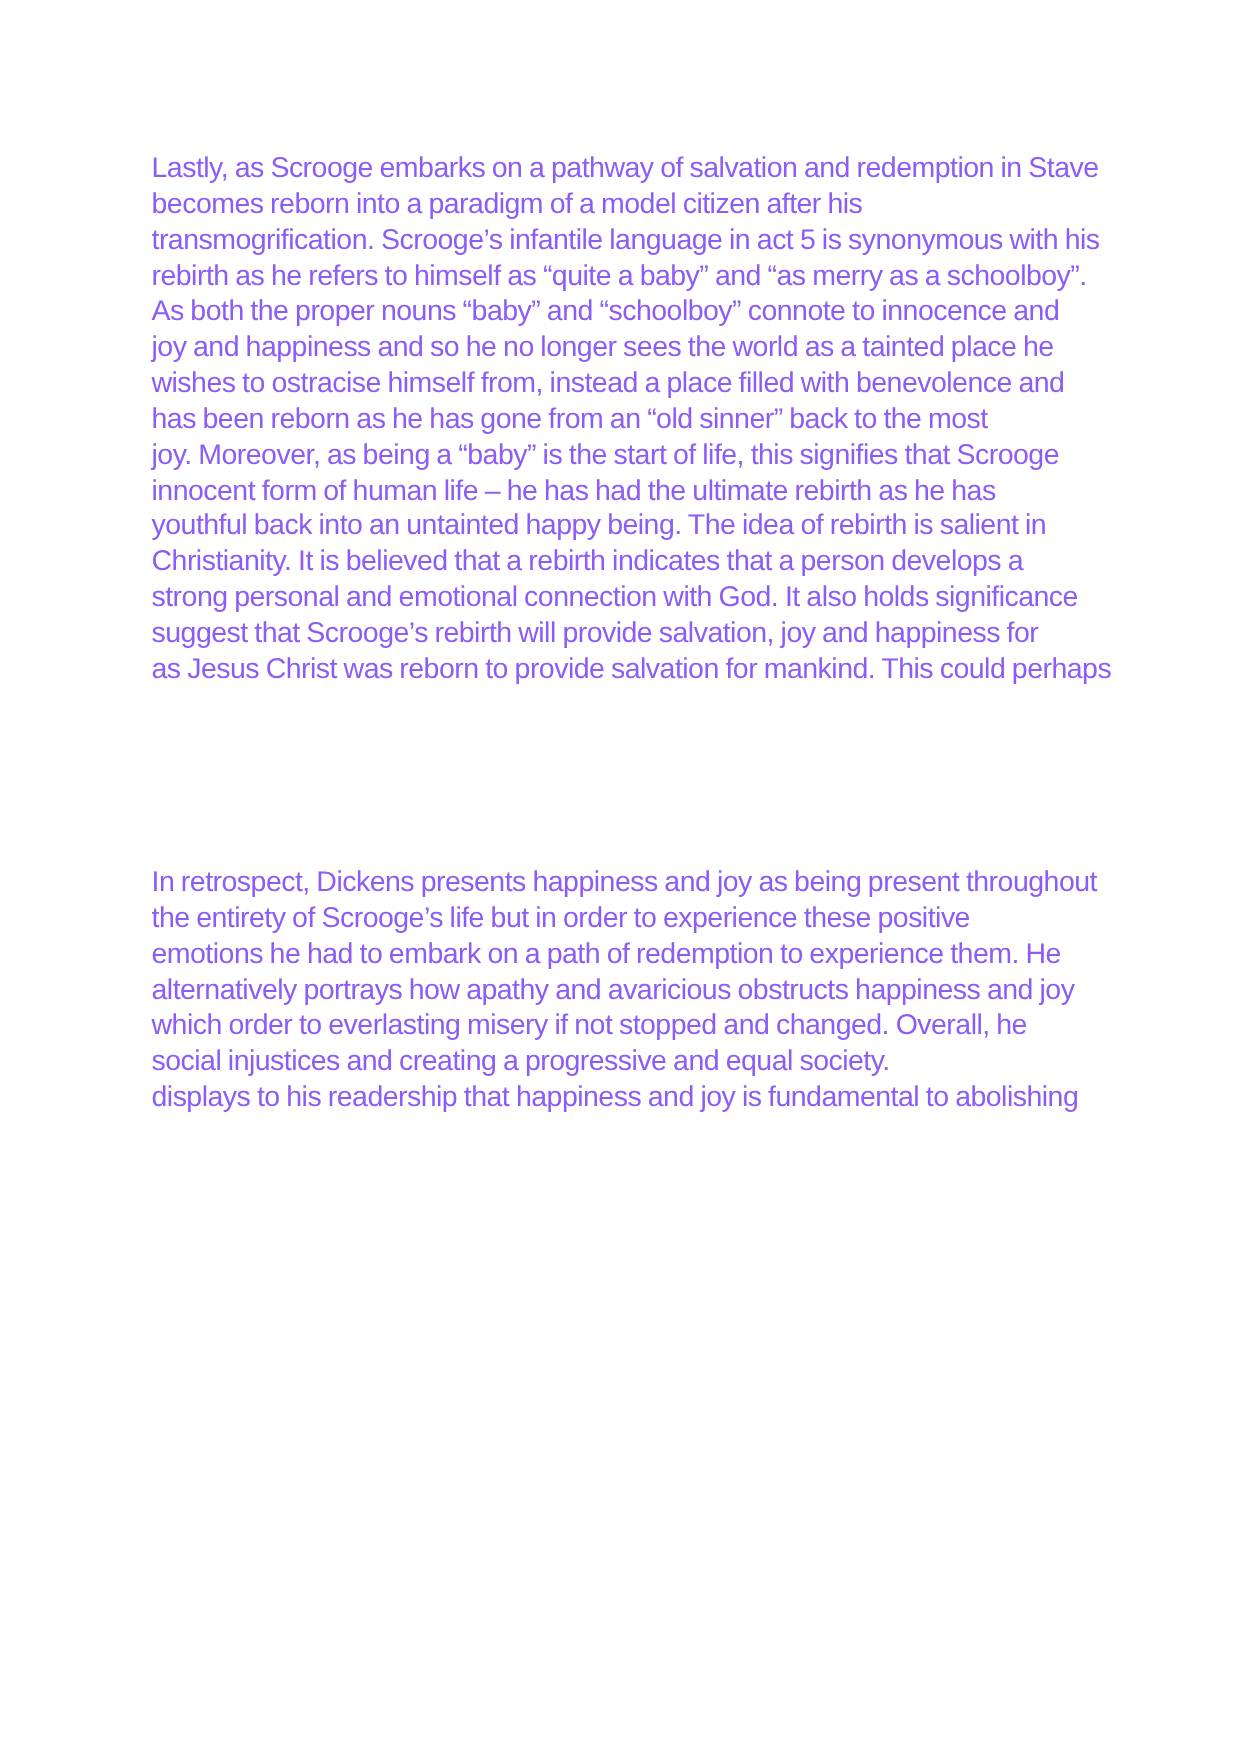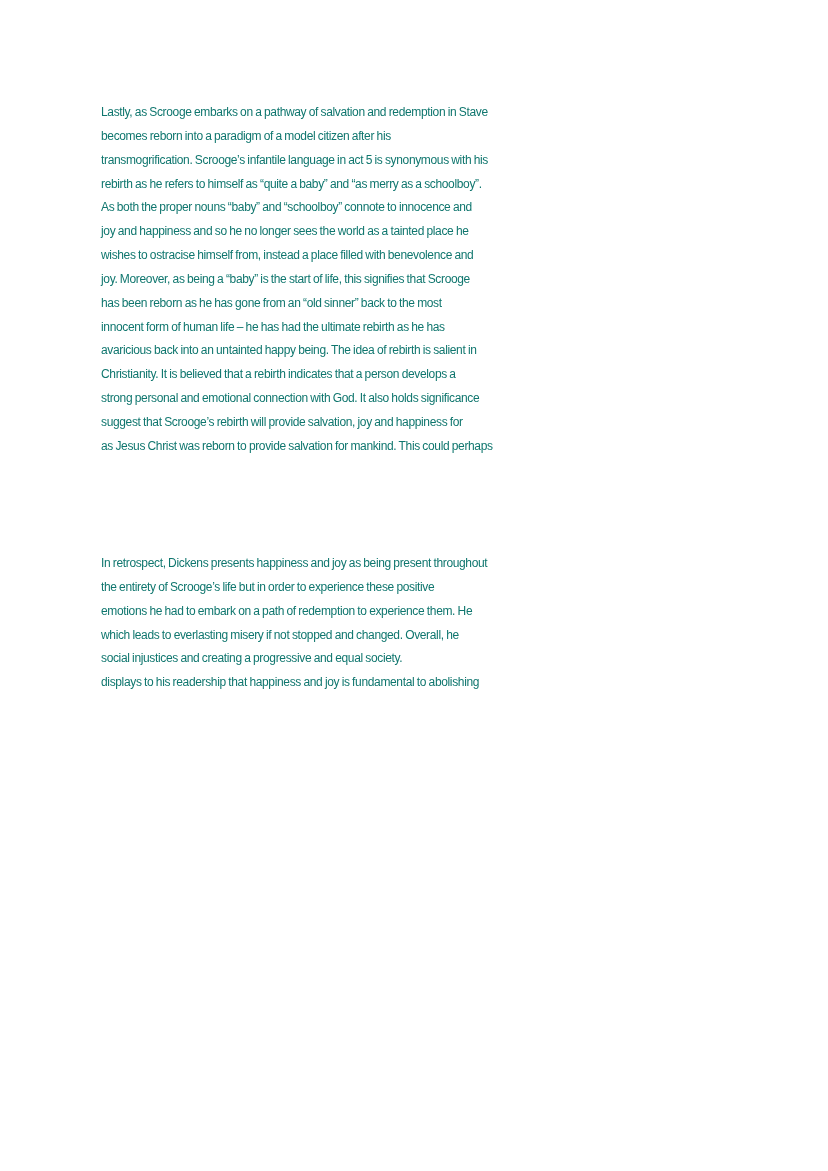--- a/index.html
+++ b/index.html
@@ -18,57 +18,58 @@
       left: 0; top: 0;
       width: 828px;
       height: 1171px;
       background: #ffffff;
     }
     .para {
       position: absolute;
       left: 101px;
       width: 680px;
       font-family: "Liberation Sans", sans-serif;
-      font-size: 12px;
-      color: #0f766e;
+      font-size: 19px;
+      color: #8b5cf6;
       letter-spacing: -0.35px;
       word-spacing: -0.5px;
     }
     .para .line {
       display: block;
       height: 23.85px;
       line-height: 23.85px;
       white-space: pre;
     }
     #para-1 { top: 101px; }
-    #para-2 { top: 552px; }
+    #para-2 { top: 577px; }
   </style>
 </head>
 <body>
 
 <div class="page">
   <div class="para" id="para-1">
     <span class="line">Lastly, as Scrooge embarks on a pathway of salvation and redemption in Stave</span>
     <span class="line">becomes reborn into a paradigm of a model citizen after his</span>
     <span class="line">transmogrification. Scrooge’s infantile language in act 5 is synonymous with his</span>
     <span class="line">rebirth as he refers to himself as “quite a baby” and “as merry as a schoolboy”.</span>
     <span class="line">As both the proper nouns “baby” and “schoolboy” connote to innocence and</span>
     <span class="line">joy and happiness and so he no longer sees the world as a tainted place he</span>
     <span class="line">wishes to ostracise himself from, instead a place filled with benevolence and</span>
+    <span class="line">has been reborn as he has gone from an “old sinner” back to the most</span>
     <span class="line">joy. Moreover, as being a “baby” is the start of life, this signifies that Scrooge</span>
-    <span class="line">has been reborn as he has gone from an “old sinner” back to the most</span>
     <span class="line">innocent form of human life – he has had the ultimate rebirth as he has</span>
-    <span class="line">avaricious back into an untainted happy being. The idea of rebirth is salient in</span>
+    <span class="line">youthful back into an untainted happy being. The idea of rebirth is salient in</span>
     <span class="line">Christianity. It is believed that a rebirth indicates that a person develops a</span>
     <span class="line">strong personal and emotional connection with God. It also holds significance</span>
     <span class="line">suggest that Scrooge’s rebirth will provide salvation, joy and happiness for</span>
     <span class="line">as Jesus Christ was reborn to provide salvation for mankind. This could perhaps</span>
   </div>
 
   <div class="para" id="para-2">
     <span class="line">In retrospect, Dickens presents happiness and joy as being present throughout</span>
     <span class="line">the entirety of Scrooge’s life but in order to experience these positive</span>
     <span class="line">emotions he had to embark on a path of redemption to experience them. He</span>
-    <span class="line">which leads to everlasting misery if not stopped and changed. Overall, he</span>
+    <span class="line">alternatively portrays how apathy and avaricious obstructs happiness and joy</span>
+    <span class="line">which order to everlasting misery if not stopped and changed. Overall, he</span>
     <span class="line">social injustices and creating a progressive and equal society.</span>
     <span class="line">displays to his readership that happiness and joy is fundamental to abolishing</span>
   </div>
 </div>
 
 </body></html>

